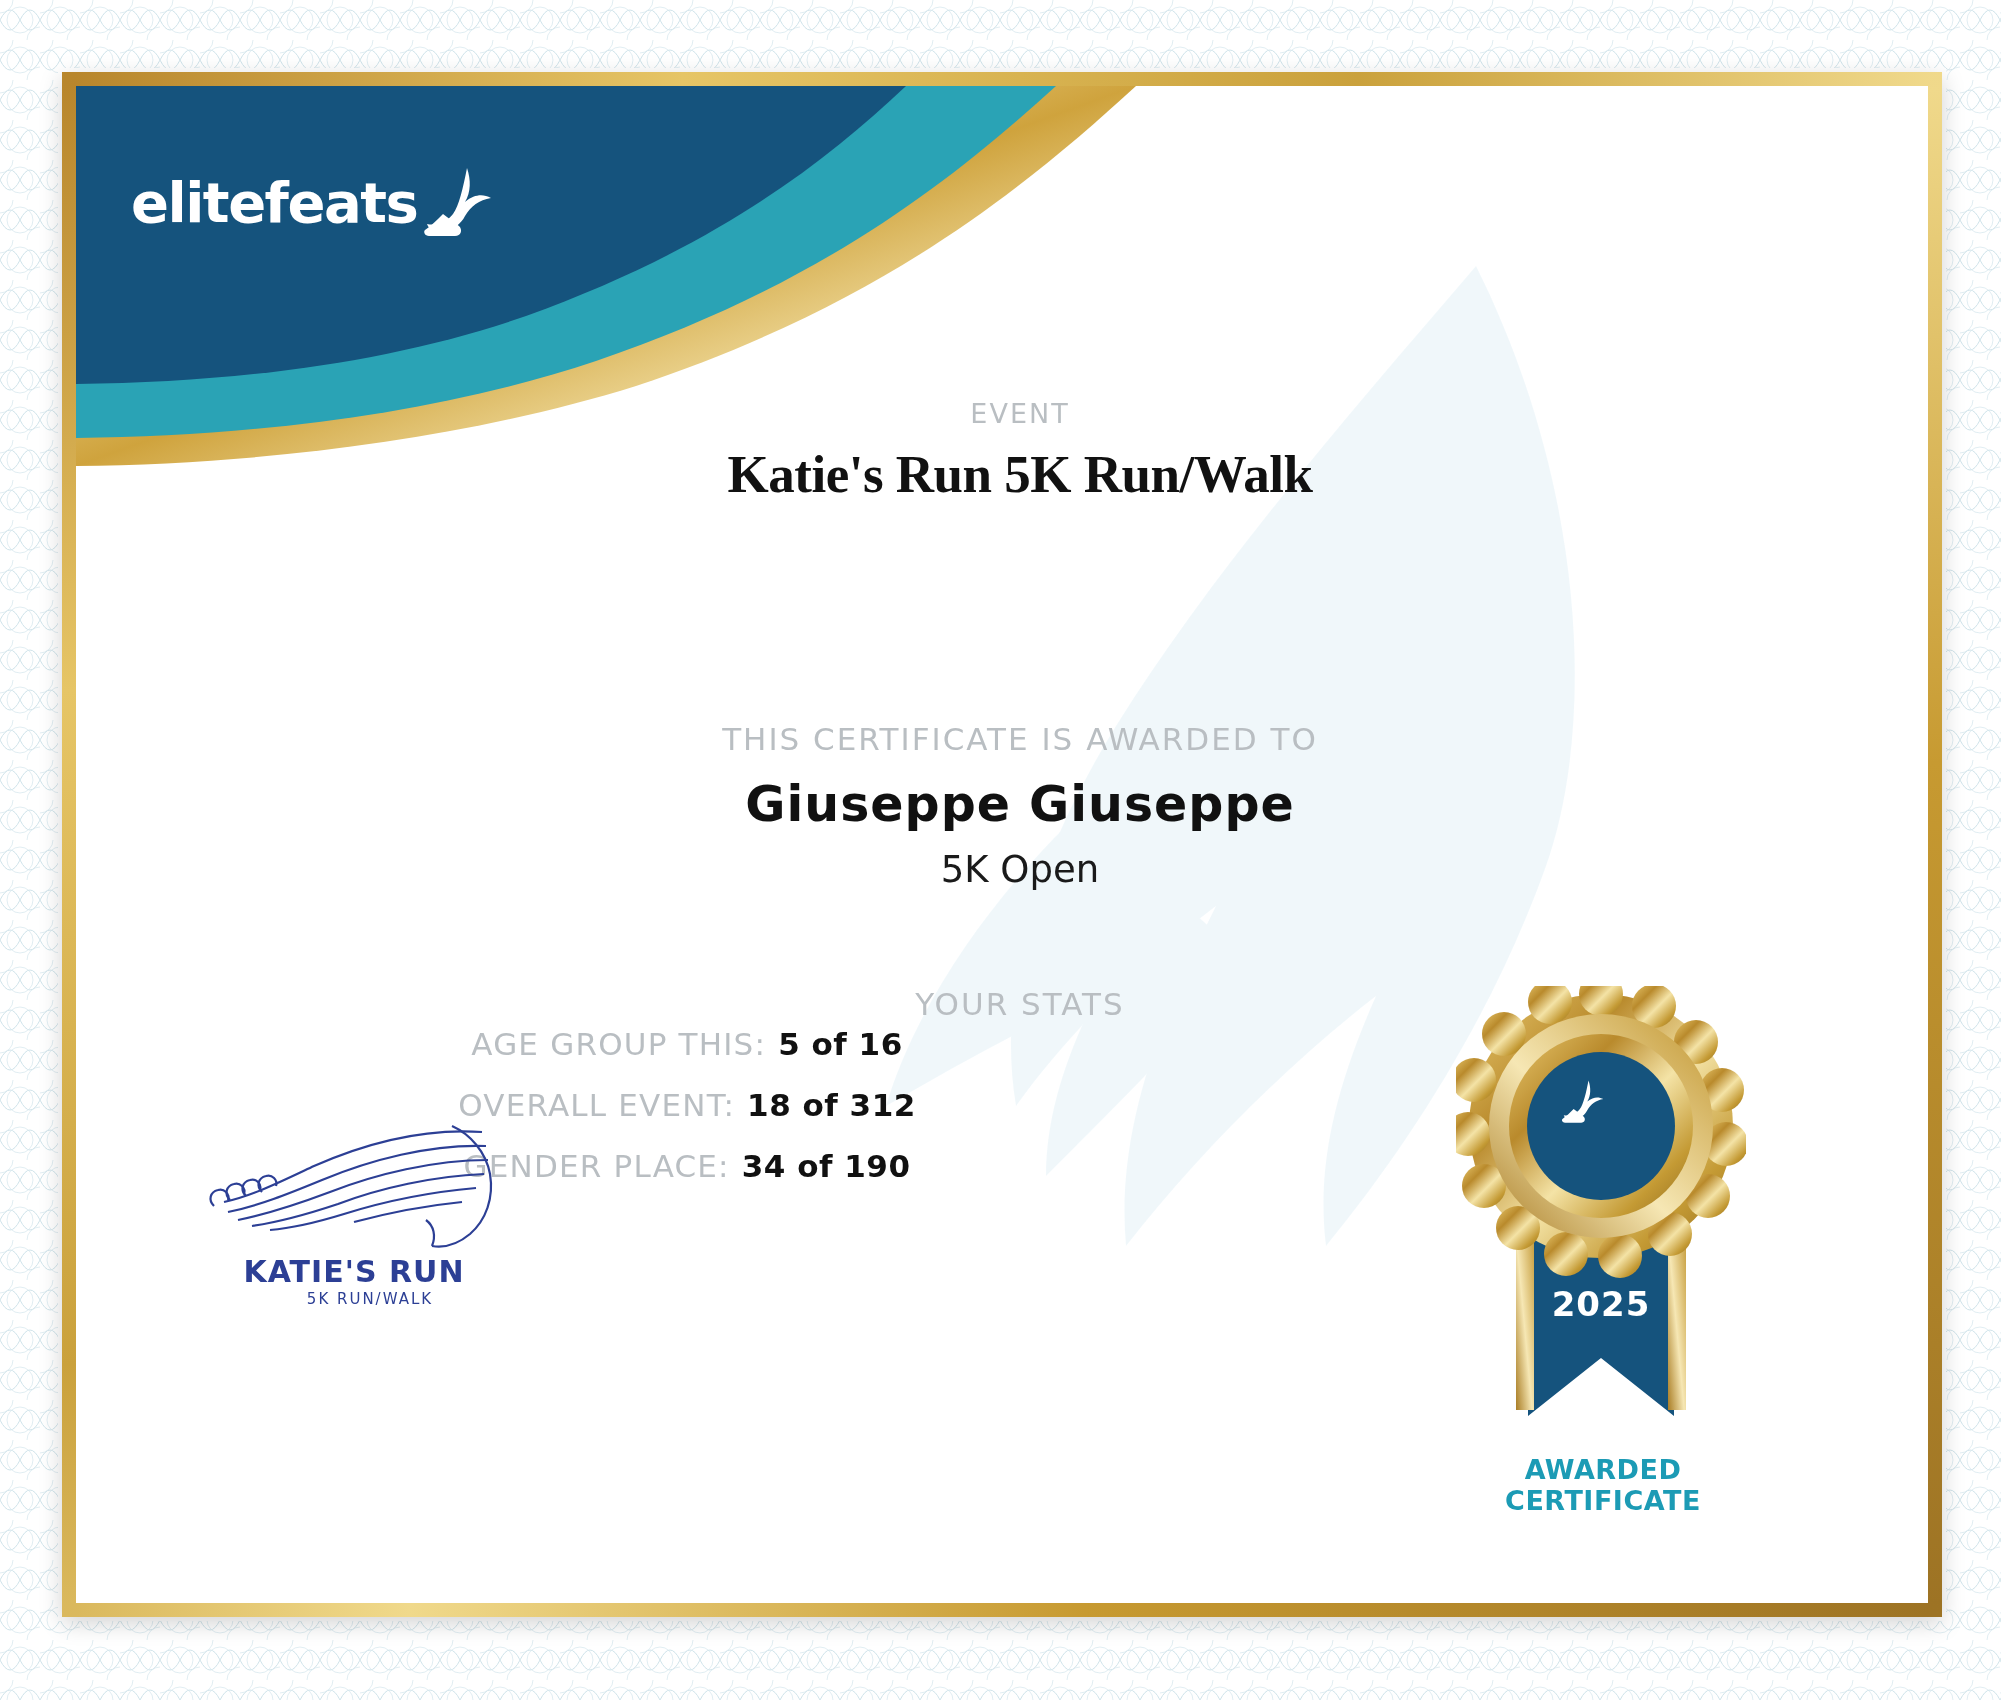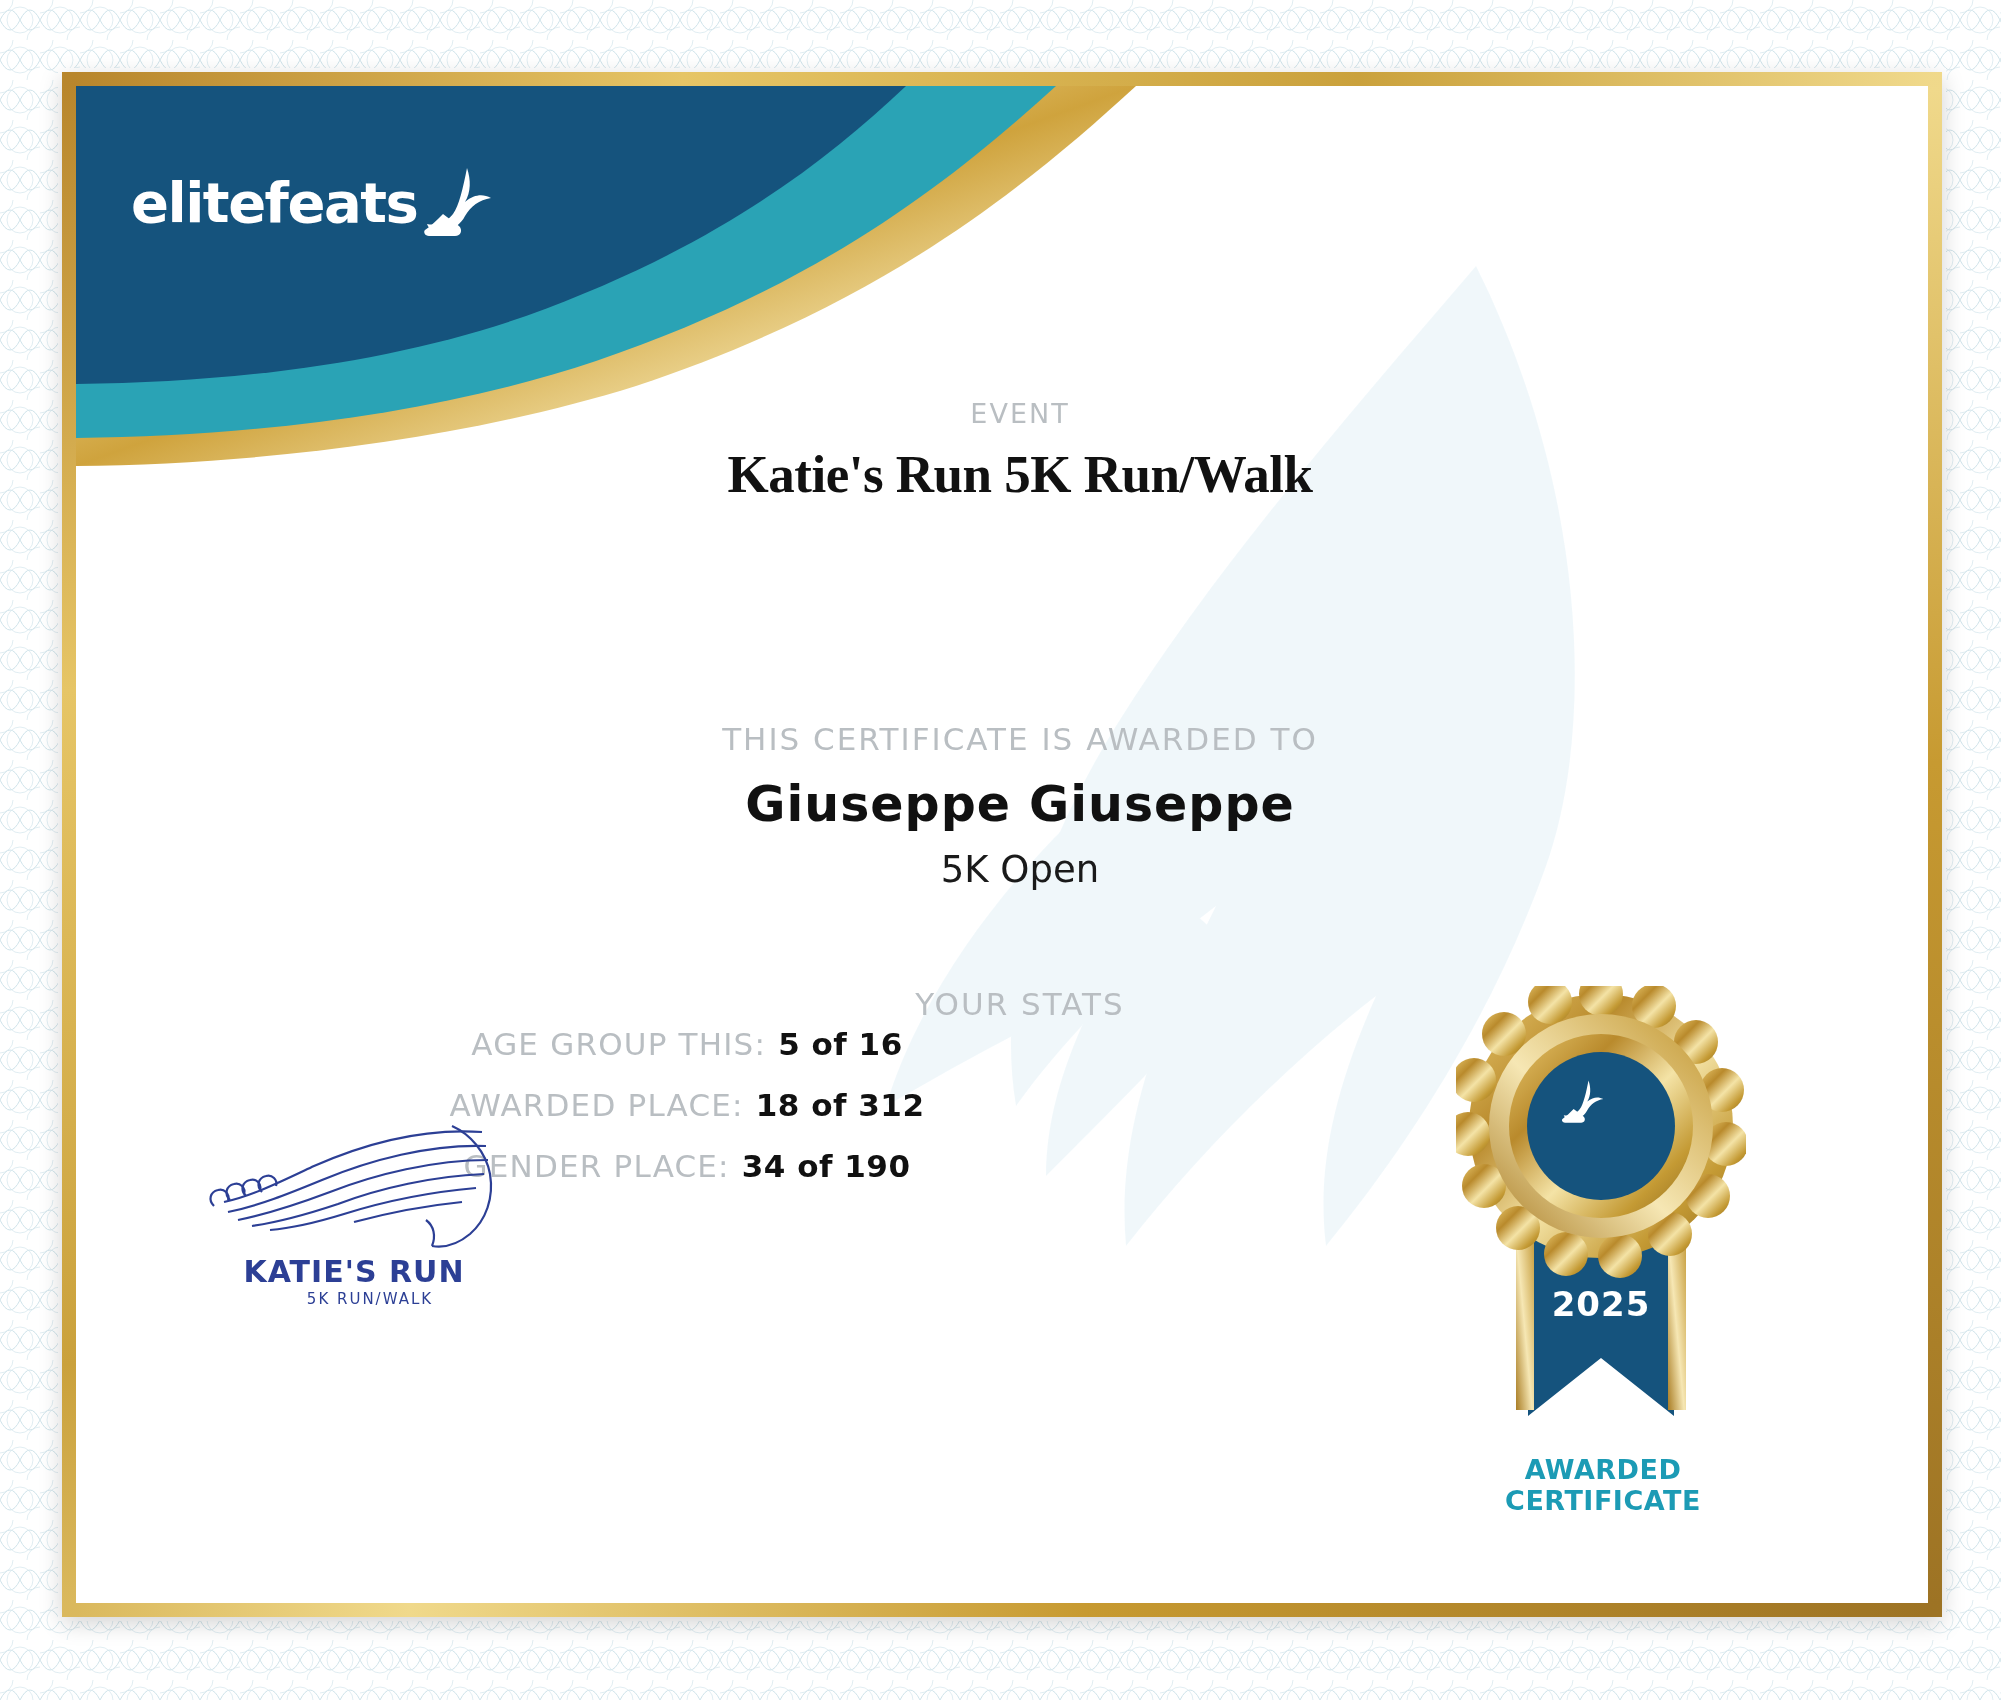--- a/index.html
+++ b/index.html
@@ -281,21 +281,21 @@
 
         <div class="label-muted stats-label">YOUR STATS</div>
       </div>
 
       <div class="stats-block">
         <div class="stat-row">
           <span class="stat-key">AGE GROUP THIS:</span>
           <span class="stat-val">5 of 16</span>
         </div>
         <div class="stat-row">
-          <span class="stat-key">AWARDED PLACE:</span>
+          <span class="stat-key">OVERALL EVENT:</span>
           <span class="stat-val">18 of 312</span>
         </div>
         <div class="stat-row">
           <span class="stat-key">GENDER PLACE:</span>
           <span class="stat-val">34 of 190</span>
         </div>
       </div>
 
       <svg class="race-logo" viewBox="0 0 330 200">
         <g fill="none" stroke="#2c3f95" stroke-width="2.2">

